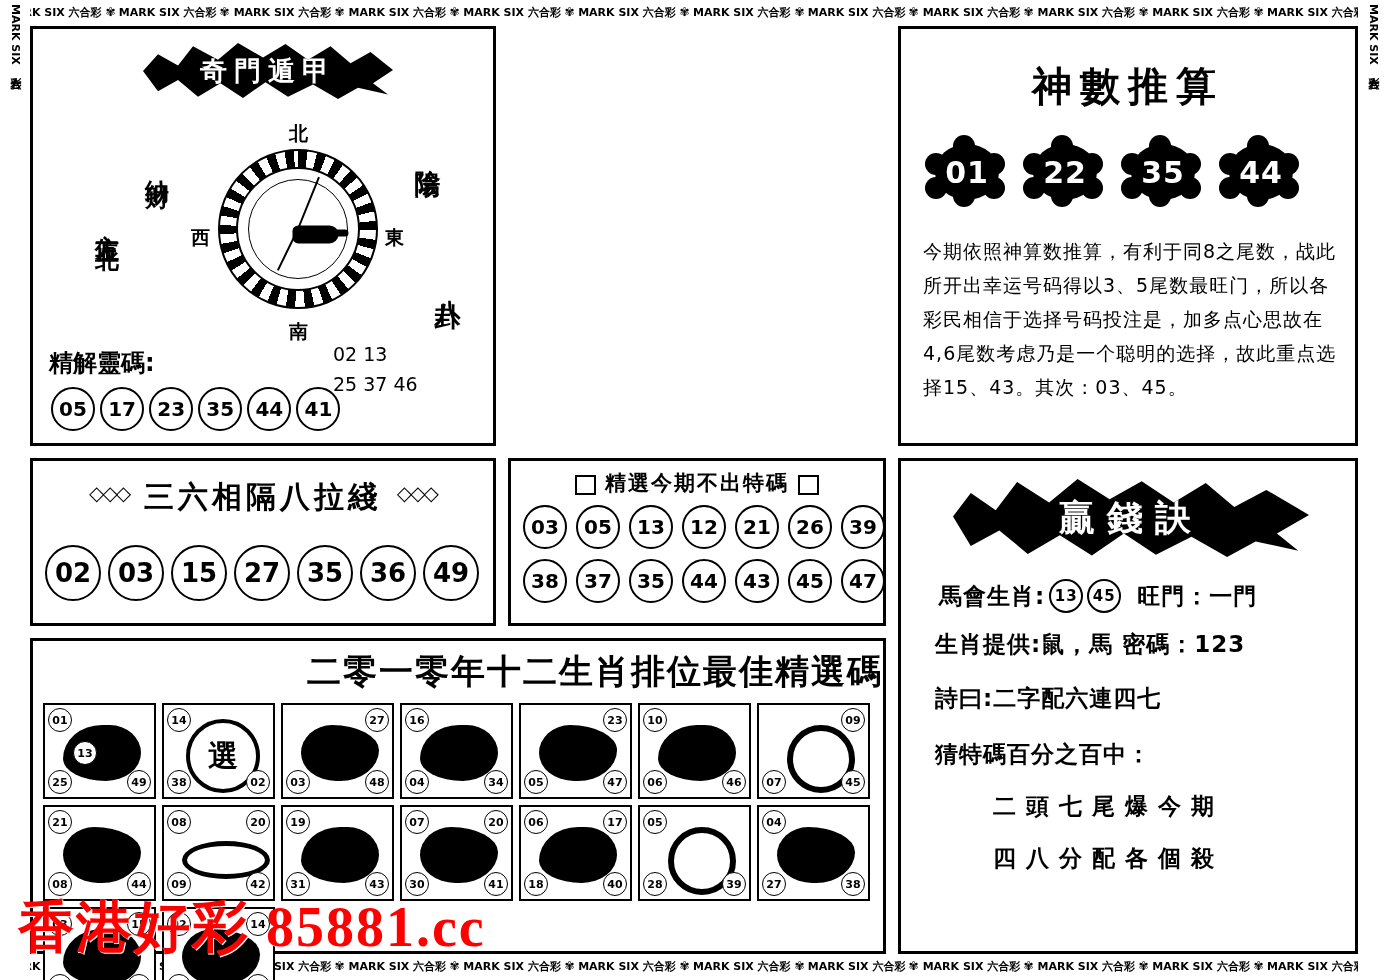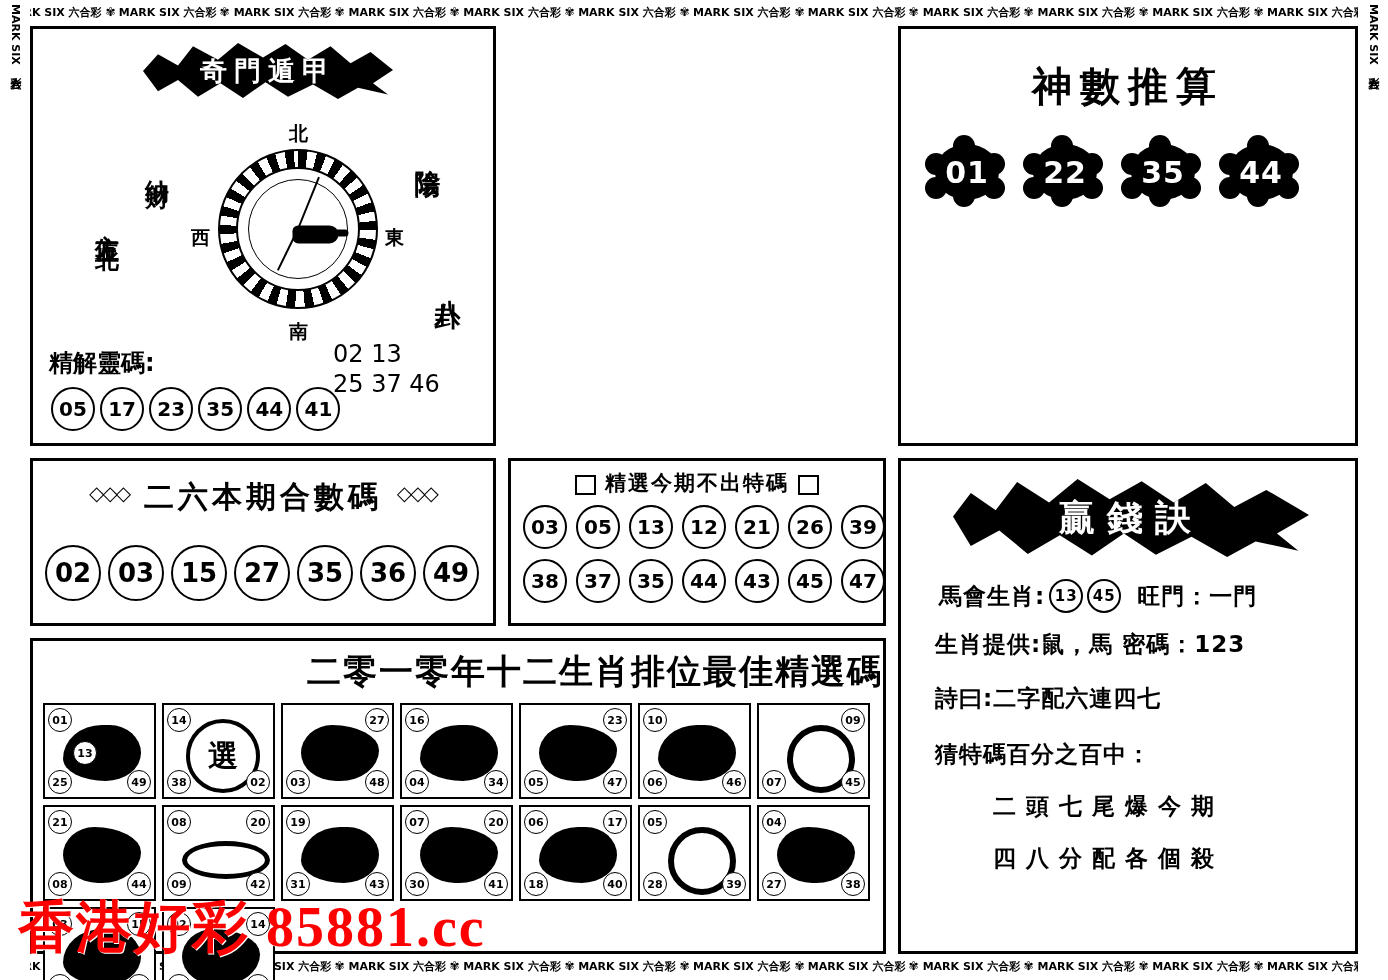--- a/index.html
+++ b/index.html
@@ -80,21 +80,21 @@
     background:#000;border-radius:9px 14px 14px 9px;
   }
   .hand:after{
     content:"";position:absolute;right:-10px;top:4px;width:14px;height:7px;
     background:#000;border-radius:0 4px 4px 0;
   }
   .dirlabel{position:absolute;font-size:19px;font-weight:bold;}
   .lbl-free{position:absolute;font-weight:bold;}
   #p1 .num-row{position:absolute;left:18px;top:358px;}
   #p1 .jjlm{position:absolute;left:16px;top:318px;font-size:24px;font-weight:bold;}
-  #p1 .side-nums{position:absolute;left:300px;top:310px;font-size:24px;line-height:30px;}
+  #p1 .side-nums{position:absolute;left:300px;top:310px;font-size:19px;line-height:30px;}
   
   #p2{left:478px;top:0;width:378px;height:420px;}
   #p2 .hdr{
     position:absolute;left:48px;top:14px;width:286px;height:48px;
     border:3px solid #000;display:flex;align-items:center;justify-content:center;
     font-size:29px;font-weight:bold;letter-spacing:4px;box-sizing:border-box;
   }
   .vcol{
     position:absolute;writing-mode:vertical-rl;text-orientation:upright;
     font-size:31px;font-weight:bold;line-height:1.12;letter-spacing:2px;
@@ -249,26 +249,27 @@
         <span class="flowerball">
           <span class="fb-p" style="left:-4px;top:12px"></span>
           <span class="fb-p" style="left:24px;top:-6px"></span>
           <span class="fb-p" style="left:54px;top:12px"></span>
           <span class="fb-p" style="left:-4px;top:36px"></span>
           <span class="fb-p" style="left:54px;top:36px"></span>
           <span class="fb-p" style="left:24px;top:44px"></span>
           <span class="fb-core">44</span>
         </span>
       </div>
+    <div class="para">今期依照神算数推算，有利于同8之尾数，战此所开出幸运号码得以3、5尾数最旺门，所以各彩民相信于选择号码投注是，加多点心思故在4,6尾数考虑乃是一个聪明的选择，故此重点选择15、43。其次：03、45。</div>
   </div>
 
   <div class="panel" id="p4">
     <div class="diamond-deco" style="left:56px;top:20px;">◇◇◇</div>
     <div class="diamond-deco" style="right:56px;top:20px;">◇◇◇</div>
-    <div class="t">二六本期合數碼</div>
+    <div class="t">三六相隔八拉綫</div>
     <div class="row" id="p4nums">
         <span class="ball ball-lg">02</span>
         <span class="ball ball-lg">03</span>
         <span class="ball ball-lg">15</span>
         <span class="ball ball-lg">27</span>
         <span class="ball ball-lg">35</span>
         <span class="ball ball-lg">36</span>
         <span class="ball ball-lg">49</span>
       </div>
   </div>

